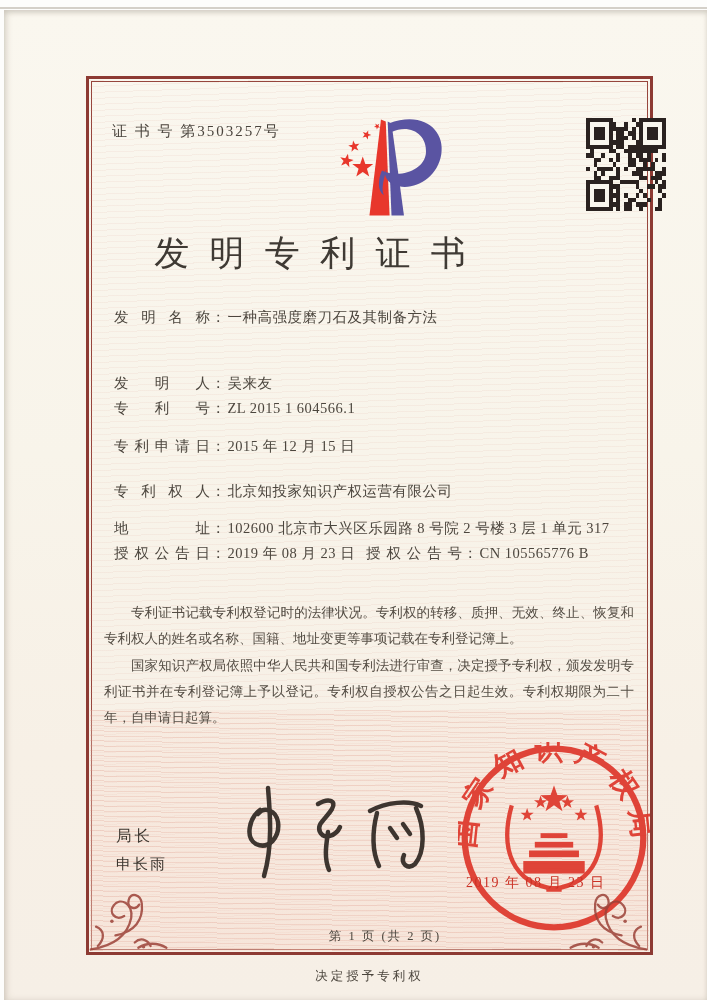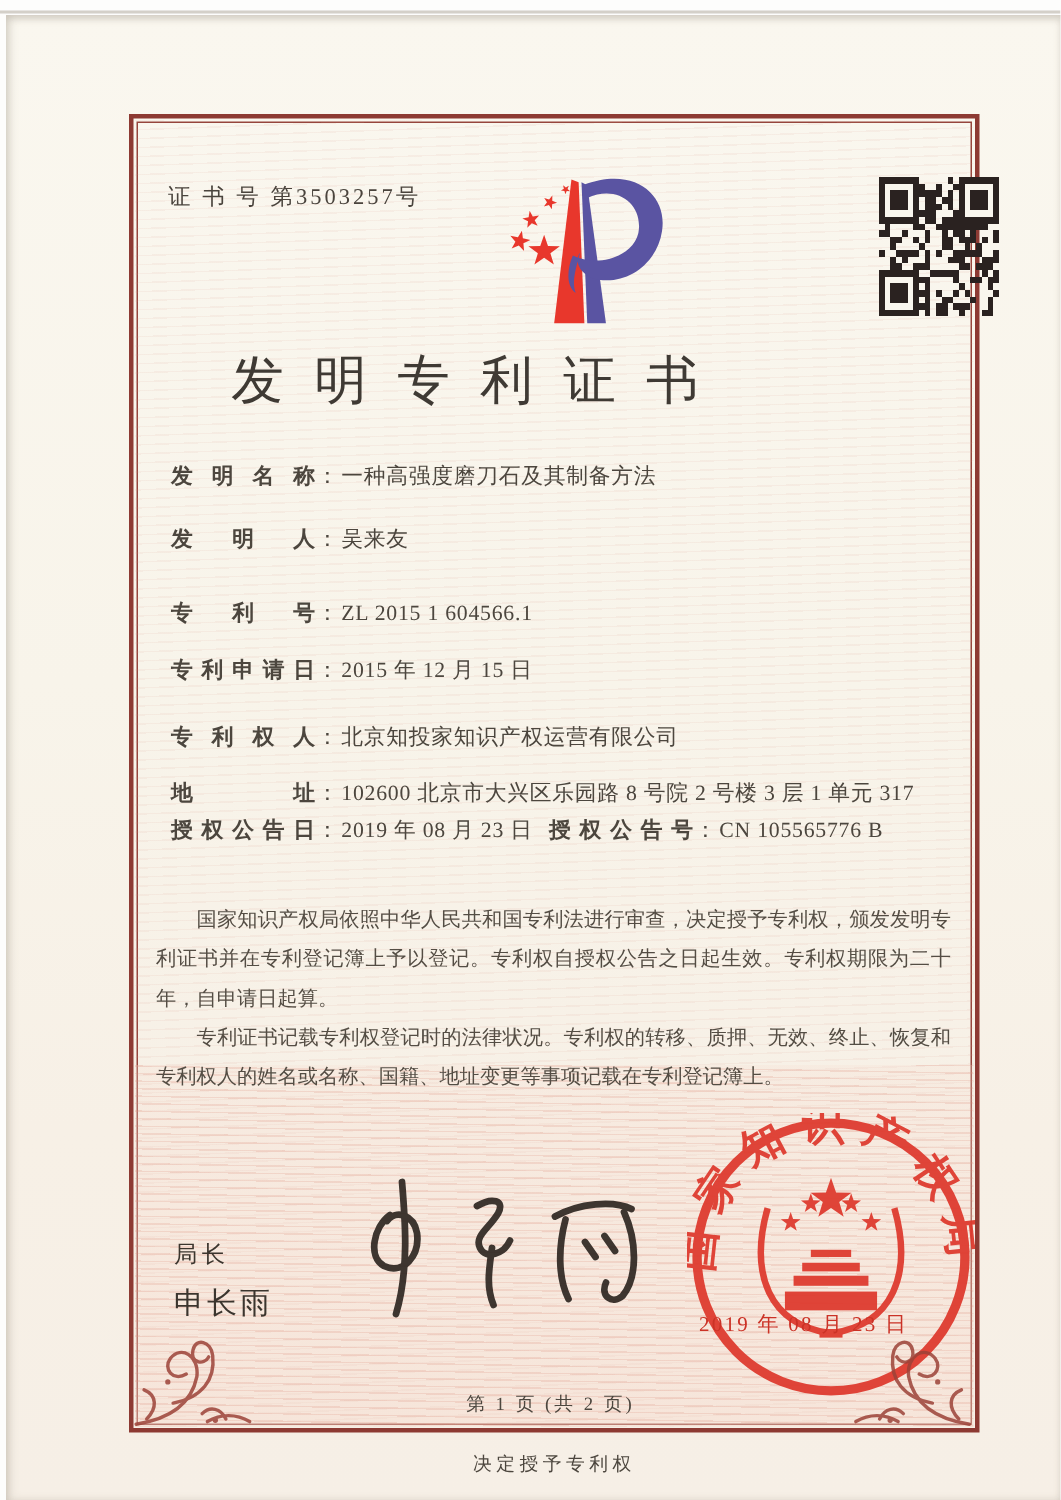--- a/index.html
+++ b/index.html
@@ -31,33 +31,33 @@
       linear-gradient(180deg,rgba(246,220,208,.25),rgba(246,214,200,.4));
     pointer-events:none;
   }
   .abs{position:absolute;}
   .cert-no{left:108px;top:112px;font-size:15px;color:#4a443d;letter-spacing:2px;}
   .title{
     left:82px;top:220px;width:448px;text-align:center;
     font-size:35px;color:#3f3a34;letter-spacing:.58em;text-indent:.58em;font-weight:500;
   }
   .frow{position:absolute;left:110px;font-size:14.5px;color:#4c463e;white-space:nowrap;}
-  .frow .lab{display:inline-block;width:96px;text-align:justify;text-align-last:justify;font-weight:bold;}
+  .frow .lab{display:inline-block;width:96px;text-align:justify;text-align-last:justify;}
   .frow .colon{margin:0 2px 0 1px;}
   .frow .val{letter-spacing:.5px;}
   .pair2{position:absolute;left:252px;top:0;}
   .pair2 .lab{display:inline-block;width:96px;text-align:justify;text-align-last:justify;}
   .paras{left:100px;top:590px;width:530px;font-size:13.5px;line-height:1.95;color:#544d44;text-align:justify;}
   .paras p{margin:0;text-indent:2em;}
   .sig-role{left:112px;top:816px;font-size:15.5px;color:#3b352e;letter-spacing:3px;}
-  .sig-name{left:112px;top:845px;font-size:20px;color:#3b352e;letter-spacing:2px;}
+  .sig-name{left:112px;top:845px;font-size:15px;color:#3b352e;letter-spacing:2px;}
   .signature-svg{left:228px;top:770px;}
   .seal-svg{left:454px;top:732px;opacity:.92;}
   .seal-date{left:462px;top:864px;font-size:14px;color:#cb3226;letter-spacing:1.5px;z-index:5;}
-  .page-footer{left:82px;top:918px;width:562px;text-align:center;font-size:12.5px;color:#4c463e;letter-spacing:2px;}
+  .page-footer{left:100px;top:918px;width:562px;text-align:center;font-size:12.5px;color:#4c463e;letter-spacing:2px;}
   .back-note{left:82px;top:958px;width:567px;text-align:center;font-size:12.5px;color:#4c463e;letter-spacing:3px;}
   .logo-svg{left:330px;top:100px;}
   .qr{left:582px;top:108px;}
   .flourish{z-index:2;}
   .fl-left{left:85px;top:855px;}
   .fl-right{left:556px;top:855px;transform:scaleX(-1);}
 </style>
 </head>
 <body>
 
@@ -240,21 +240,21 @@
         <rect x="2" y="16" width="3" height="3" fill="#2a2220"></rect>
       </svg>
   </div>
 
   <div class="abs title">发明专利证书</div>
 
   <div>
     <div class="frow" style="top:298px">
       <span class="lab">发明名称</span><span class="colon">：</span><span class="val">一种高强度磨刀石及其制备方法</span>
     </div>
-    <div class="frow" style="top:340px">
+    <div class="frow" style="top:364px">
       <span class="lab">发明人</span><span class="colon">：</span><span class="val">吴来友</span>
     </div>
     <div class="frow" style="top:389px">
       <span class="lab">专利号</span><span class="colon">：</span><span class="val">ZL 2015 1 604566.1</span>
     </div>
     <div class="frow" style="top:427px">
       <span class="lab">专利申请日</span><span class="colon">：</span><span class="val">2015 年 12 月 15 日</span>
     </div>
     <div class="frow" style="top:472px">
       <span class="lab">专利权人</span><span class="colon">：</span><span class="val">北京知投家知识产权运营有限公司</span>
@@ -266,22 +266,22 @@
       <span>
         <span class="lab">授权公告日</span><span class="colon">：</span><span class="val">2019 年 08 月 23 日</span>
       </span>
       <span class="pair2">
         <span class="lab">授权公告号</span><span class="colon">：</span><span class="val">CN 105565776 B</span>
       </span>
     </div>
   </div>
 
   <div class="abs paras">
+    <p>专利证书记载专利权登记时的法律状况。专利权的转移、质押、无效、终止、恢复和专利权人的姓名或名称、国籍、地址变更等事项记载在专利登记簿上。</p>
     <p>国家知识产权局依照中华人民共和国专利法进行审查，决定授予专利权，颁发发明专利证书并在专利登记簿上予以登记。专利权自授权公告之日起生效。专利权期限为二十年，自申请日起算。</p>
-    <p>专利证书记载专利权登记时的法律状况。专利权的转移、质押、无效、终止、恢复和专利权人的姓名或名称、国籍、地址变更等事项记载在专利登记簿上。</p>
   </div>
 
   <div class="abs sig-role">局长</div>
   <div class="abs sig-name">申长雨</div>
 
   <svg class="abs signature-svg" width="200" height="100" viewBox="0 0 200 100">
     <g fill="none" stroke="#251e19" stroke-width="4.5" stroke-linecap="round" opacity=".88">
       <path d="M28,30 C17,38 13,58 24,64 C37,70 48,57 46,42 C44,30 32,26 26,34"></path>
       <path d="M36,8 C38,32 41,66 32,96"></path>
       <path d="M86,24 C96,18 105,20 100,29 C94,39 84,44 88,52 C92,60 104,56 108,47"></path>

